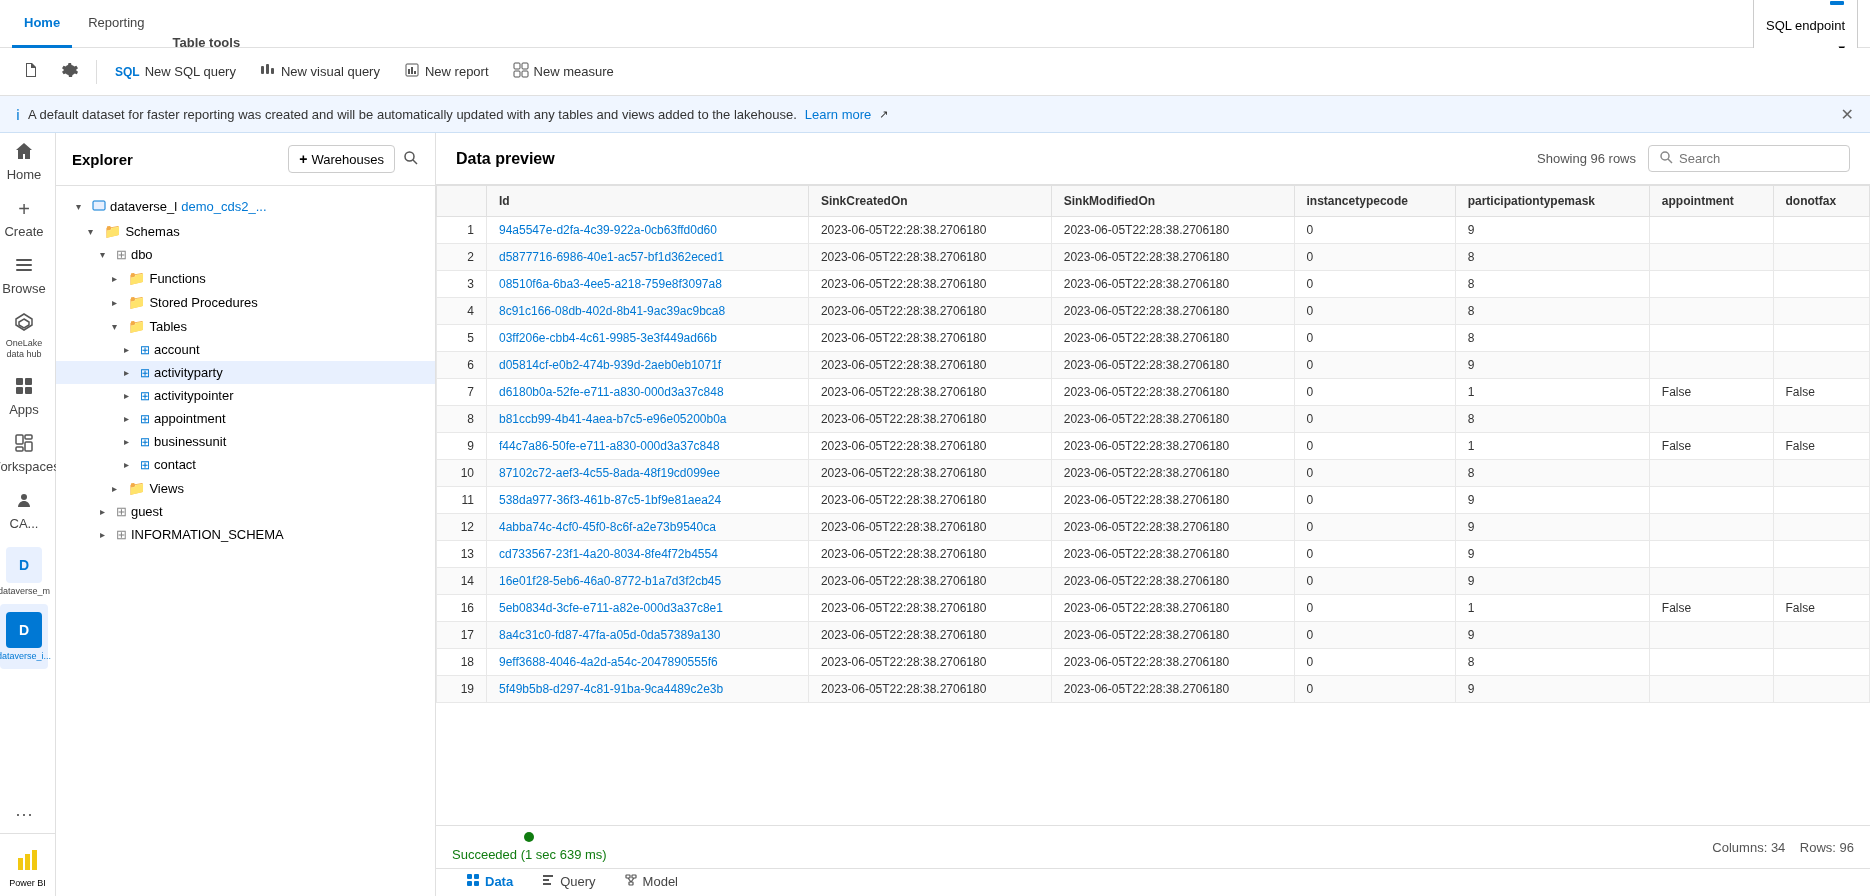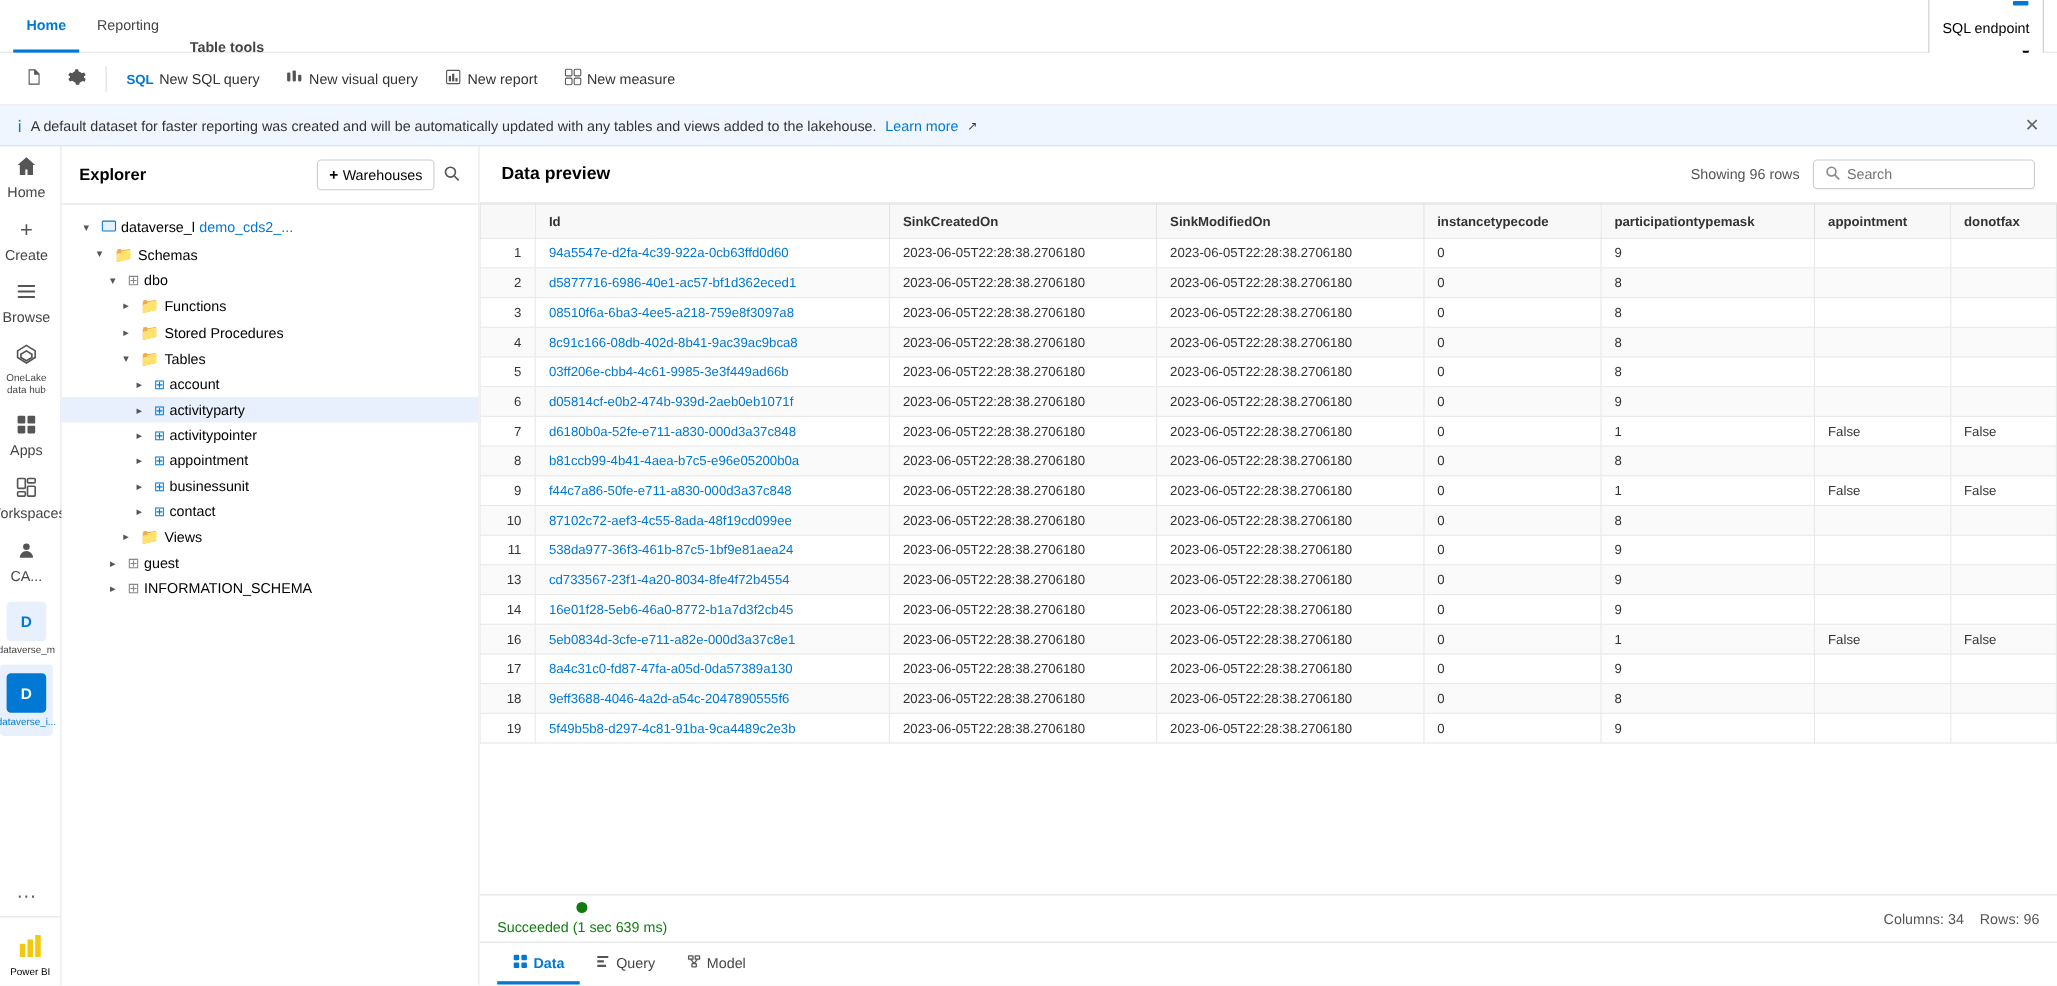--- a/index.html
+++ b/index.html
@@ -62,21 +62,21 @@
     .data-table td { border: 1px solid #e8e8e8; padding: 6px 12px; font-size: 12px; color: #333; white-space: nowrap; }
     .data-table tr:nth-child(even) td { background: #fafafa; }
     .row-num { color: #888; text-align: right; width: 40px; font-size: 12px; }
 
     
     .status-bar { display: flex; align-items: center; justify-content: space-between; background: #fff; border-top: 1px solid #e0e0e0; padding: 6px 16px; font-size: 12px; color: #555; }
     .status-success { color: #107c10; display: flex; align-items: center; gap: 5px; flex-direction: column; }
     .status-dot { width: 10px; height: 10px; background: #107c10; border-radius: 50%; display: inline-block; }
 
     
-    .bottom-tabs { display: flex; align-items: center; background: #fff; border-top: 1px solid #e0e0e0; padding: 0 16px; height: 40px; }
+    .bottom-tabs { display: flex; align-items: center; background: #fff; border-top: 1px solid #e0e0e0; padding: 0 16px; height: 28px; }
     .bottom-tab { display: flex; align-items: center; gap: 5px; padding: 8px 14px; cursor: pointer; color: #444; border-bottom: 3px solid transparent; }
     .bottom-tab.active { border-bottom: 3px solid #0078d4; color: #0078d4; font-weight: 600; }
 
     .sidebar-nav { display: flex; flex-direction: column; width: 56px; background: #fff; border-right: 1px solid #e0e0e0; }
   </style>
 </head>
 <body>
 
 <div style="display:flex; flex-direction:column; height:896px; width:1870px; overflow:hidden;">
 
@@ -499,20 +499,30 @@
       <td class="row-num">11</td>
       <td style="color:#0078d4;">538da977-36f3-461b-87c5-1bf9e81aea24</td>
       <td>2023-06-05T22:28:38.2706180</td>
       <td>2023-06-05T22:28:38.2706180</td>
       <td>0</td>
       <td>9</td>
       <td></td>
       <td></td>
     </tr>
               <tr>
+      <td class="row-num">12</td>
+      <td style="color:#0078d4;">4abba74c-4cf0-45f0-8c6f-a2e73b9540ca</td>
+      <td>2023-06-05T22:28:38.2706180</td>
+      <td>2023-06-05T22:28:38.2706180</td>
+      <td>0</td>
+      <td>9</td>
+      <td></td>
+      <td></td>
+    </tr>
+              <tr>
       <td class="row-num">13</td>
       <td style="color:#0078d4;">cd733567-23f1-4a20-8034-8fe4f72b4554</td>
       <td>2023-06-05T22:28:38.2706180</td>
       <td>2023-06-05T22:28:38.2706180</td>
       <td>0</td>
       <td>9</td>
       <td></td>
       <td></td>
     </tr>
               <tr>

